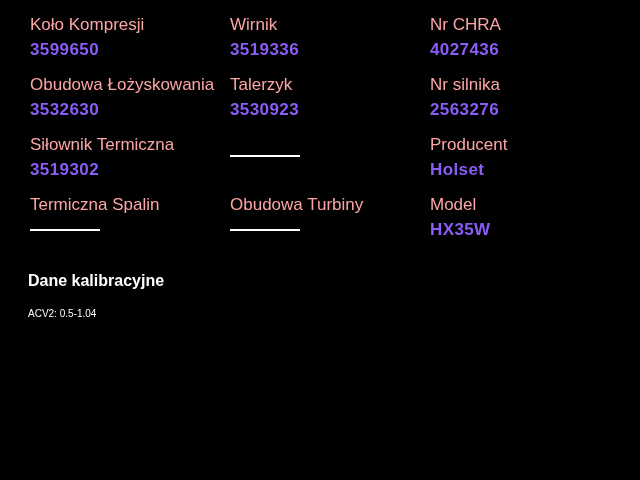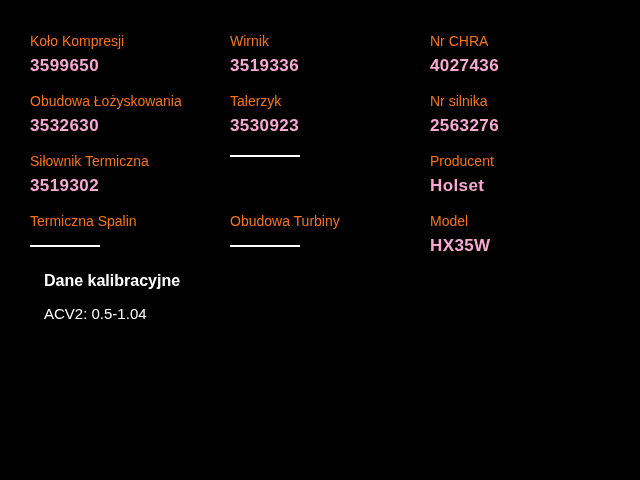--- a/index.html
+++ b/index.html
@@ -17,49 +17,48 @@
   }
   .fields-grid {
     display: grid;
     grid-template-columns: 200px 200px 200px;
     padding: 18px 0 0 30px;
   }
   .cell {
     height: 60px;
   }
   .field-label {
-    font-size: 14px;
+    font-size: 17px;
     line-height: 14px;
-    color: #f97316;
-    margin-top: 16px;
+    color: #fca5a5;
   }
   .field-value {
     font-size: 17px;
     font-weight: bold;
     margin-top: 8px;
     letter-spacing: 0.4px;
-    color: #f9a8d4;
+    color: #8b5cf6;
   }
   .empty-dash {
     width: 70px;
     height: 2px;
     background: #ffffff;
     margin-top: 17px;
   }
   .calibration {
-    padding-left: 44px;
+    padding-left: 28px;
     margin-top: 14px;
   }
   .cal-title {
     font-size: 16px;
     font-weight: bold;
     margin-bottom: 16px;
   }
   .cal-line {
-    font-size: 15px;
+    font-size: 10px;
     line-height: 16px;
   }
 </style>
 </head>
 <body>
 
 <div class="fields-grid">
 
   <div class="cell">
     <div class="field-label">Koło Kompresji</div>

